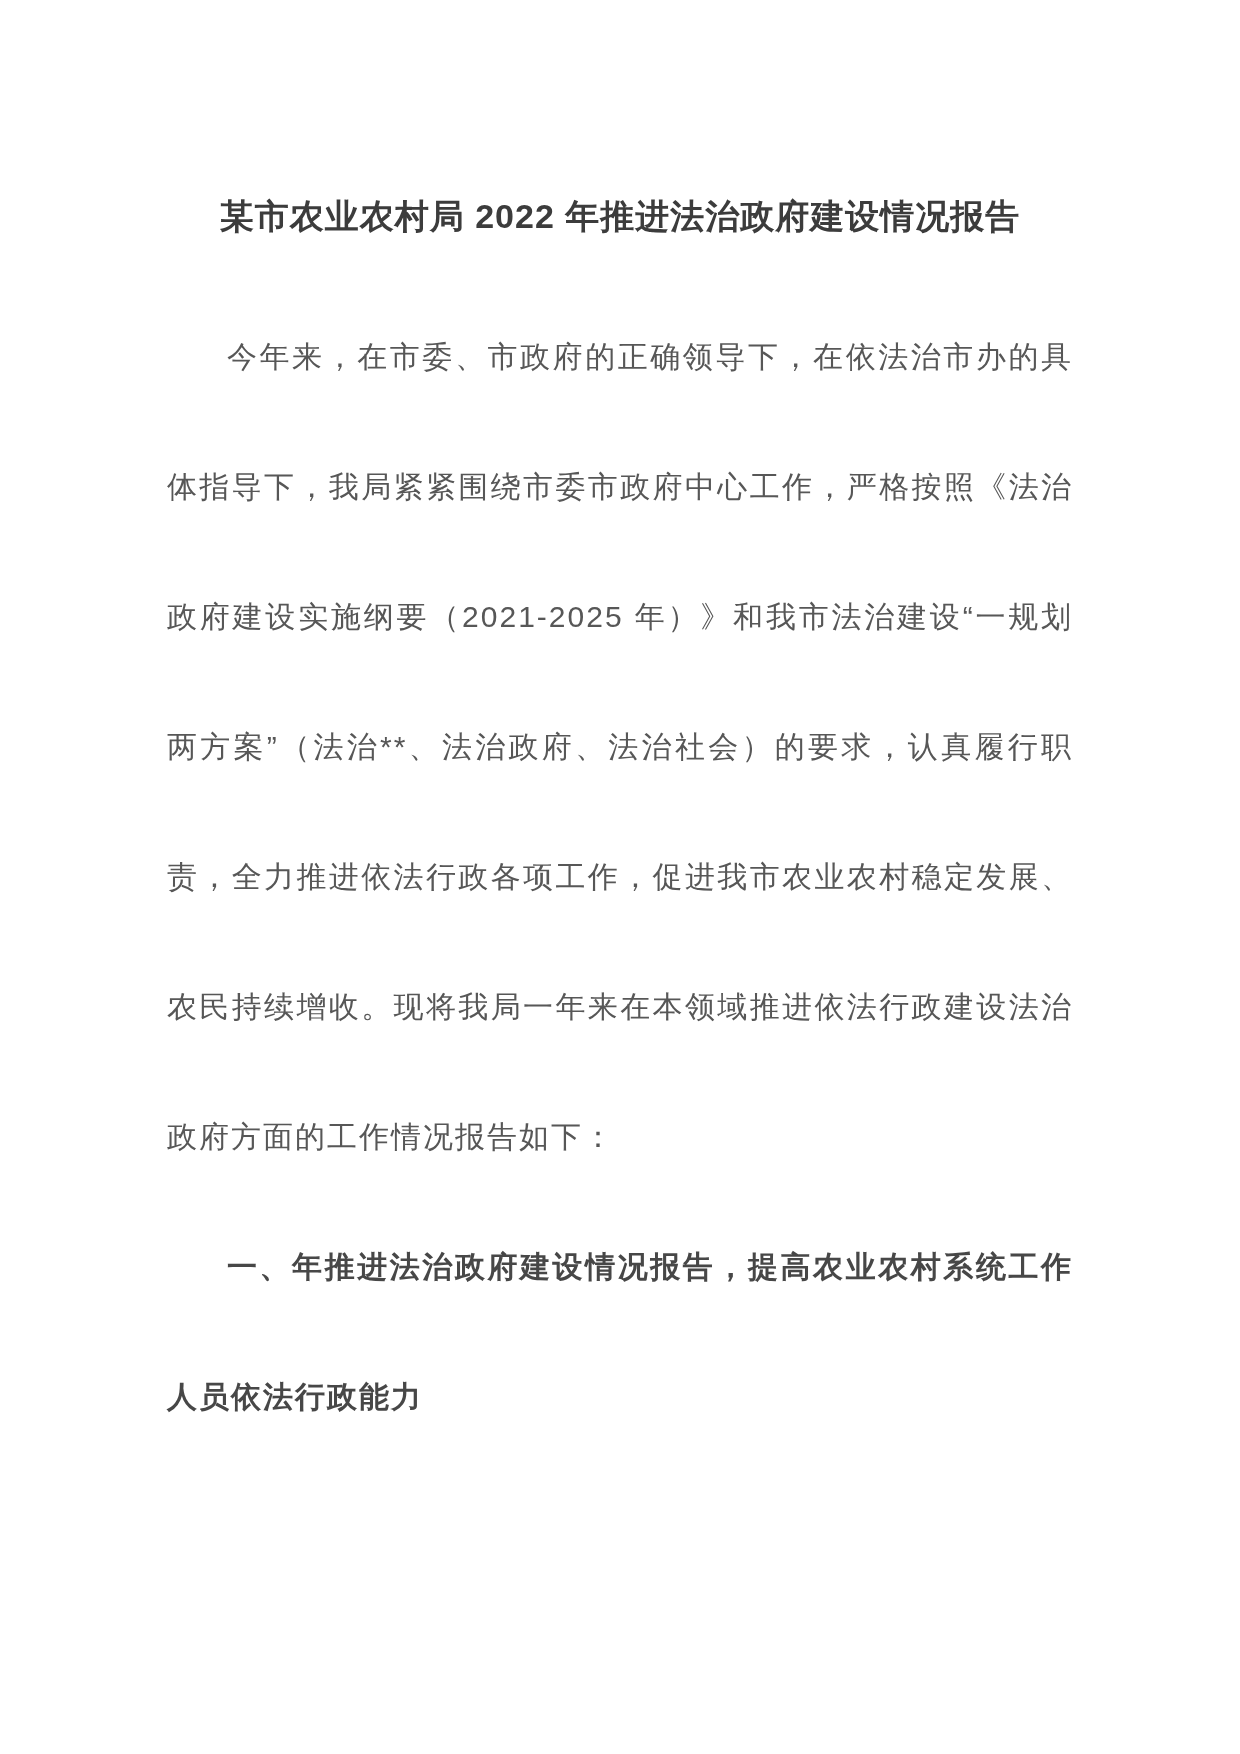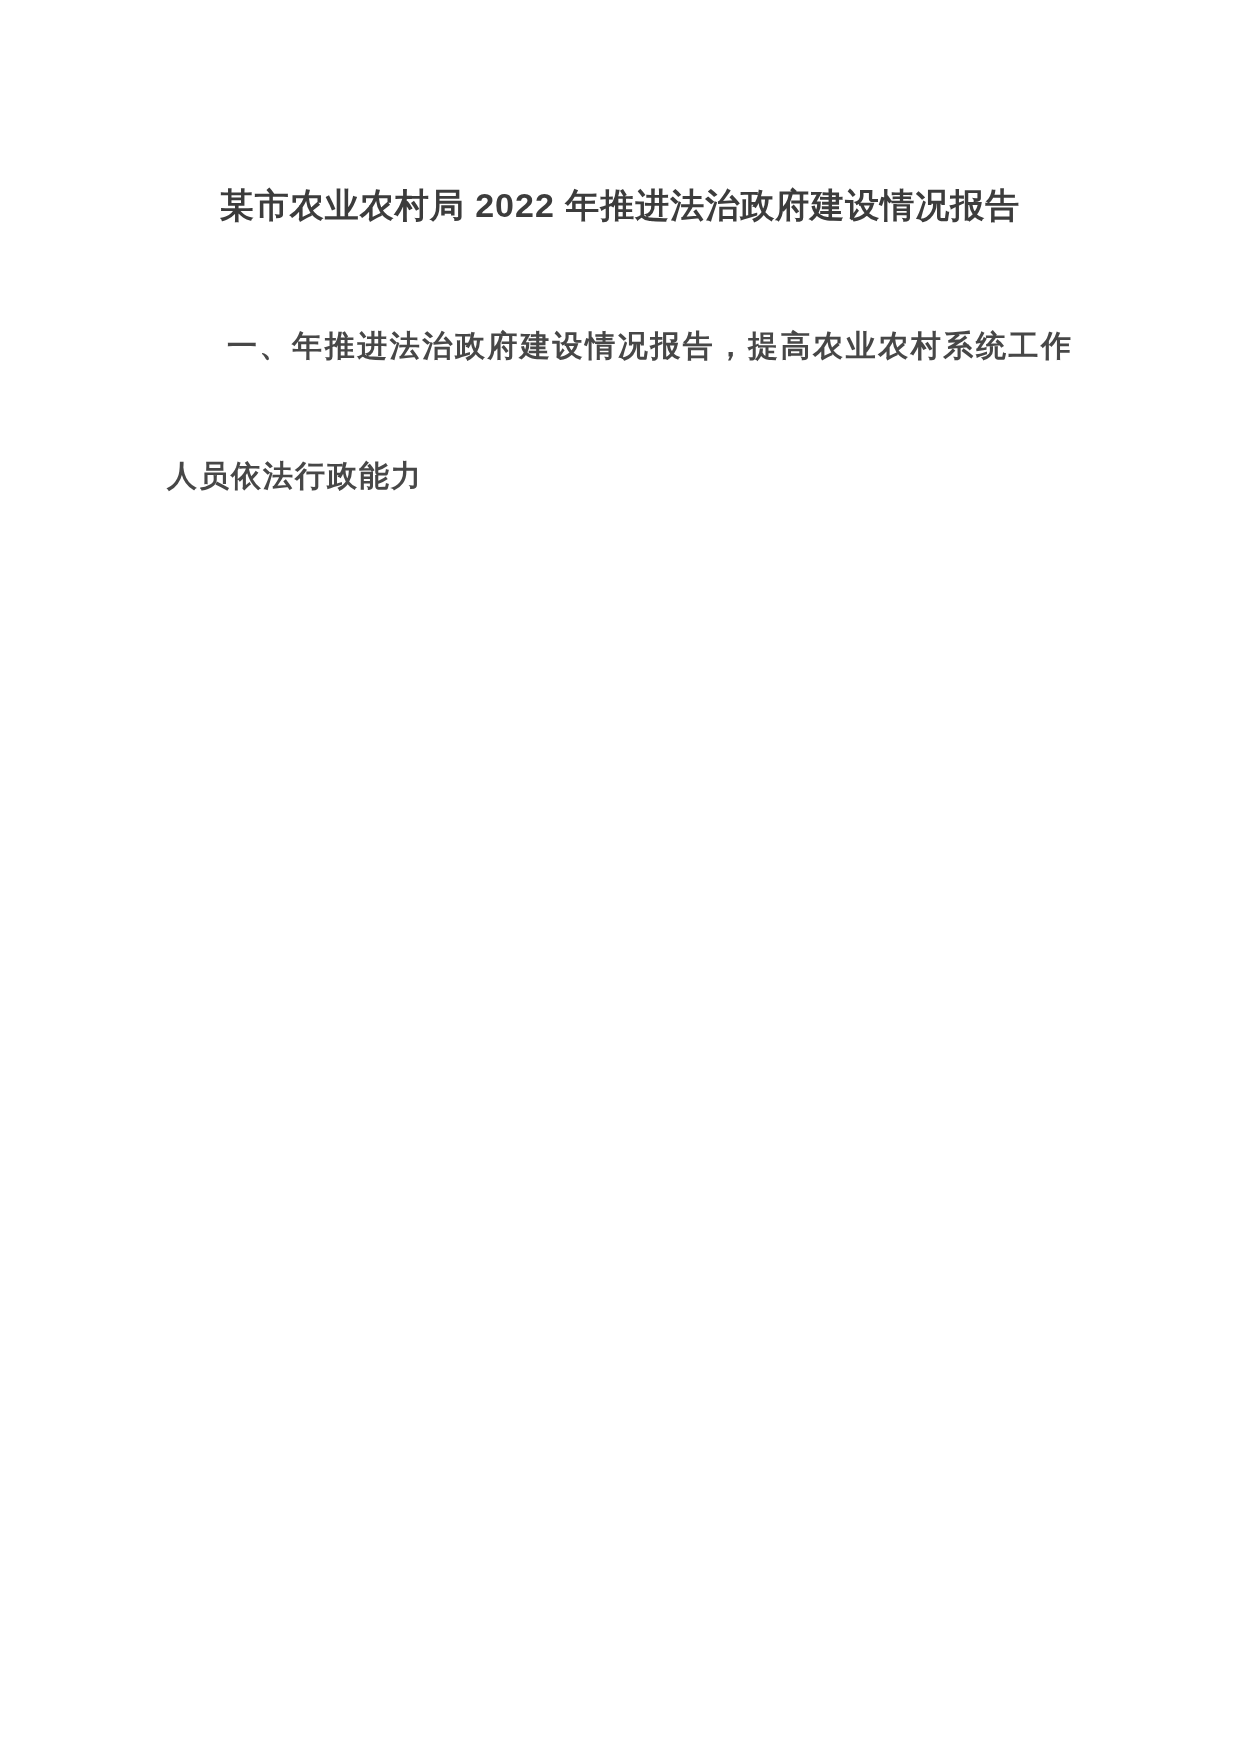--- a/index.html
+++ b/index.html
@@ -15,21 +15,21 @@
     background: var(--page-bg, #ffffff);
     font-family: "Liberation Sans", sans-serif;
     overflow: hidden;
     box-sizing: border-box;
   }
   .content {
     box-sizing: border-box;
     padding: 185px 167px 0 167px;
   }
   .doc-title {
-    margin: 0 0 55px 0;
+    margin: 11px 0 55px 0;
     font-size: 34px;
     line-height: 1.2;
     font-weight: bold;
     text-align: center;
     letter-spacing: 1px;
     color: var(--title-color, #3c3c3c);
   }
   .para {
     margin: 0;
     font-size: 30px;
@@ -43,15 +43,16 @@
     font-weight: bold;
     color: var(--heading-color, #474747);
   }
 </style>
 </head>
 <body>
 
 <div class="page">
   <div class="content">
     <h1 class="doc-title">某市农业农村局 2022 年推进法治政府建设情况报告</h1>
+    <p class="para">今年来，在市委、市政府的正确领导下，在依法治市办的具体指导下，我局紧紧围绕市委市政府中心工作，严格按照《法治政府建设实施纲要（2021-2025 年）》和我市法治建设“一规划两方案”（法治**、法治政府、法治社会）的要求，认真履行职责，全力推进依法行政各项工作，促进我市农业农村稳定发展、农民持续增收。现将我局一年来在本领域推进依法行政建设法治政府方面的工作情况报告如下：</p>
     <p class="para heading">一、年推进法治政府建设情况报告，提高农业农村系统工作人员依法行政能力</p>
   </div>
 </div>
 
 </body></html>

